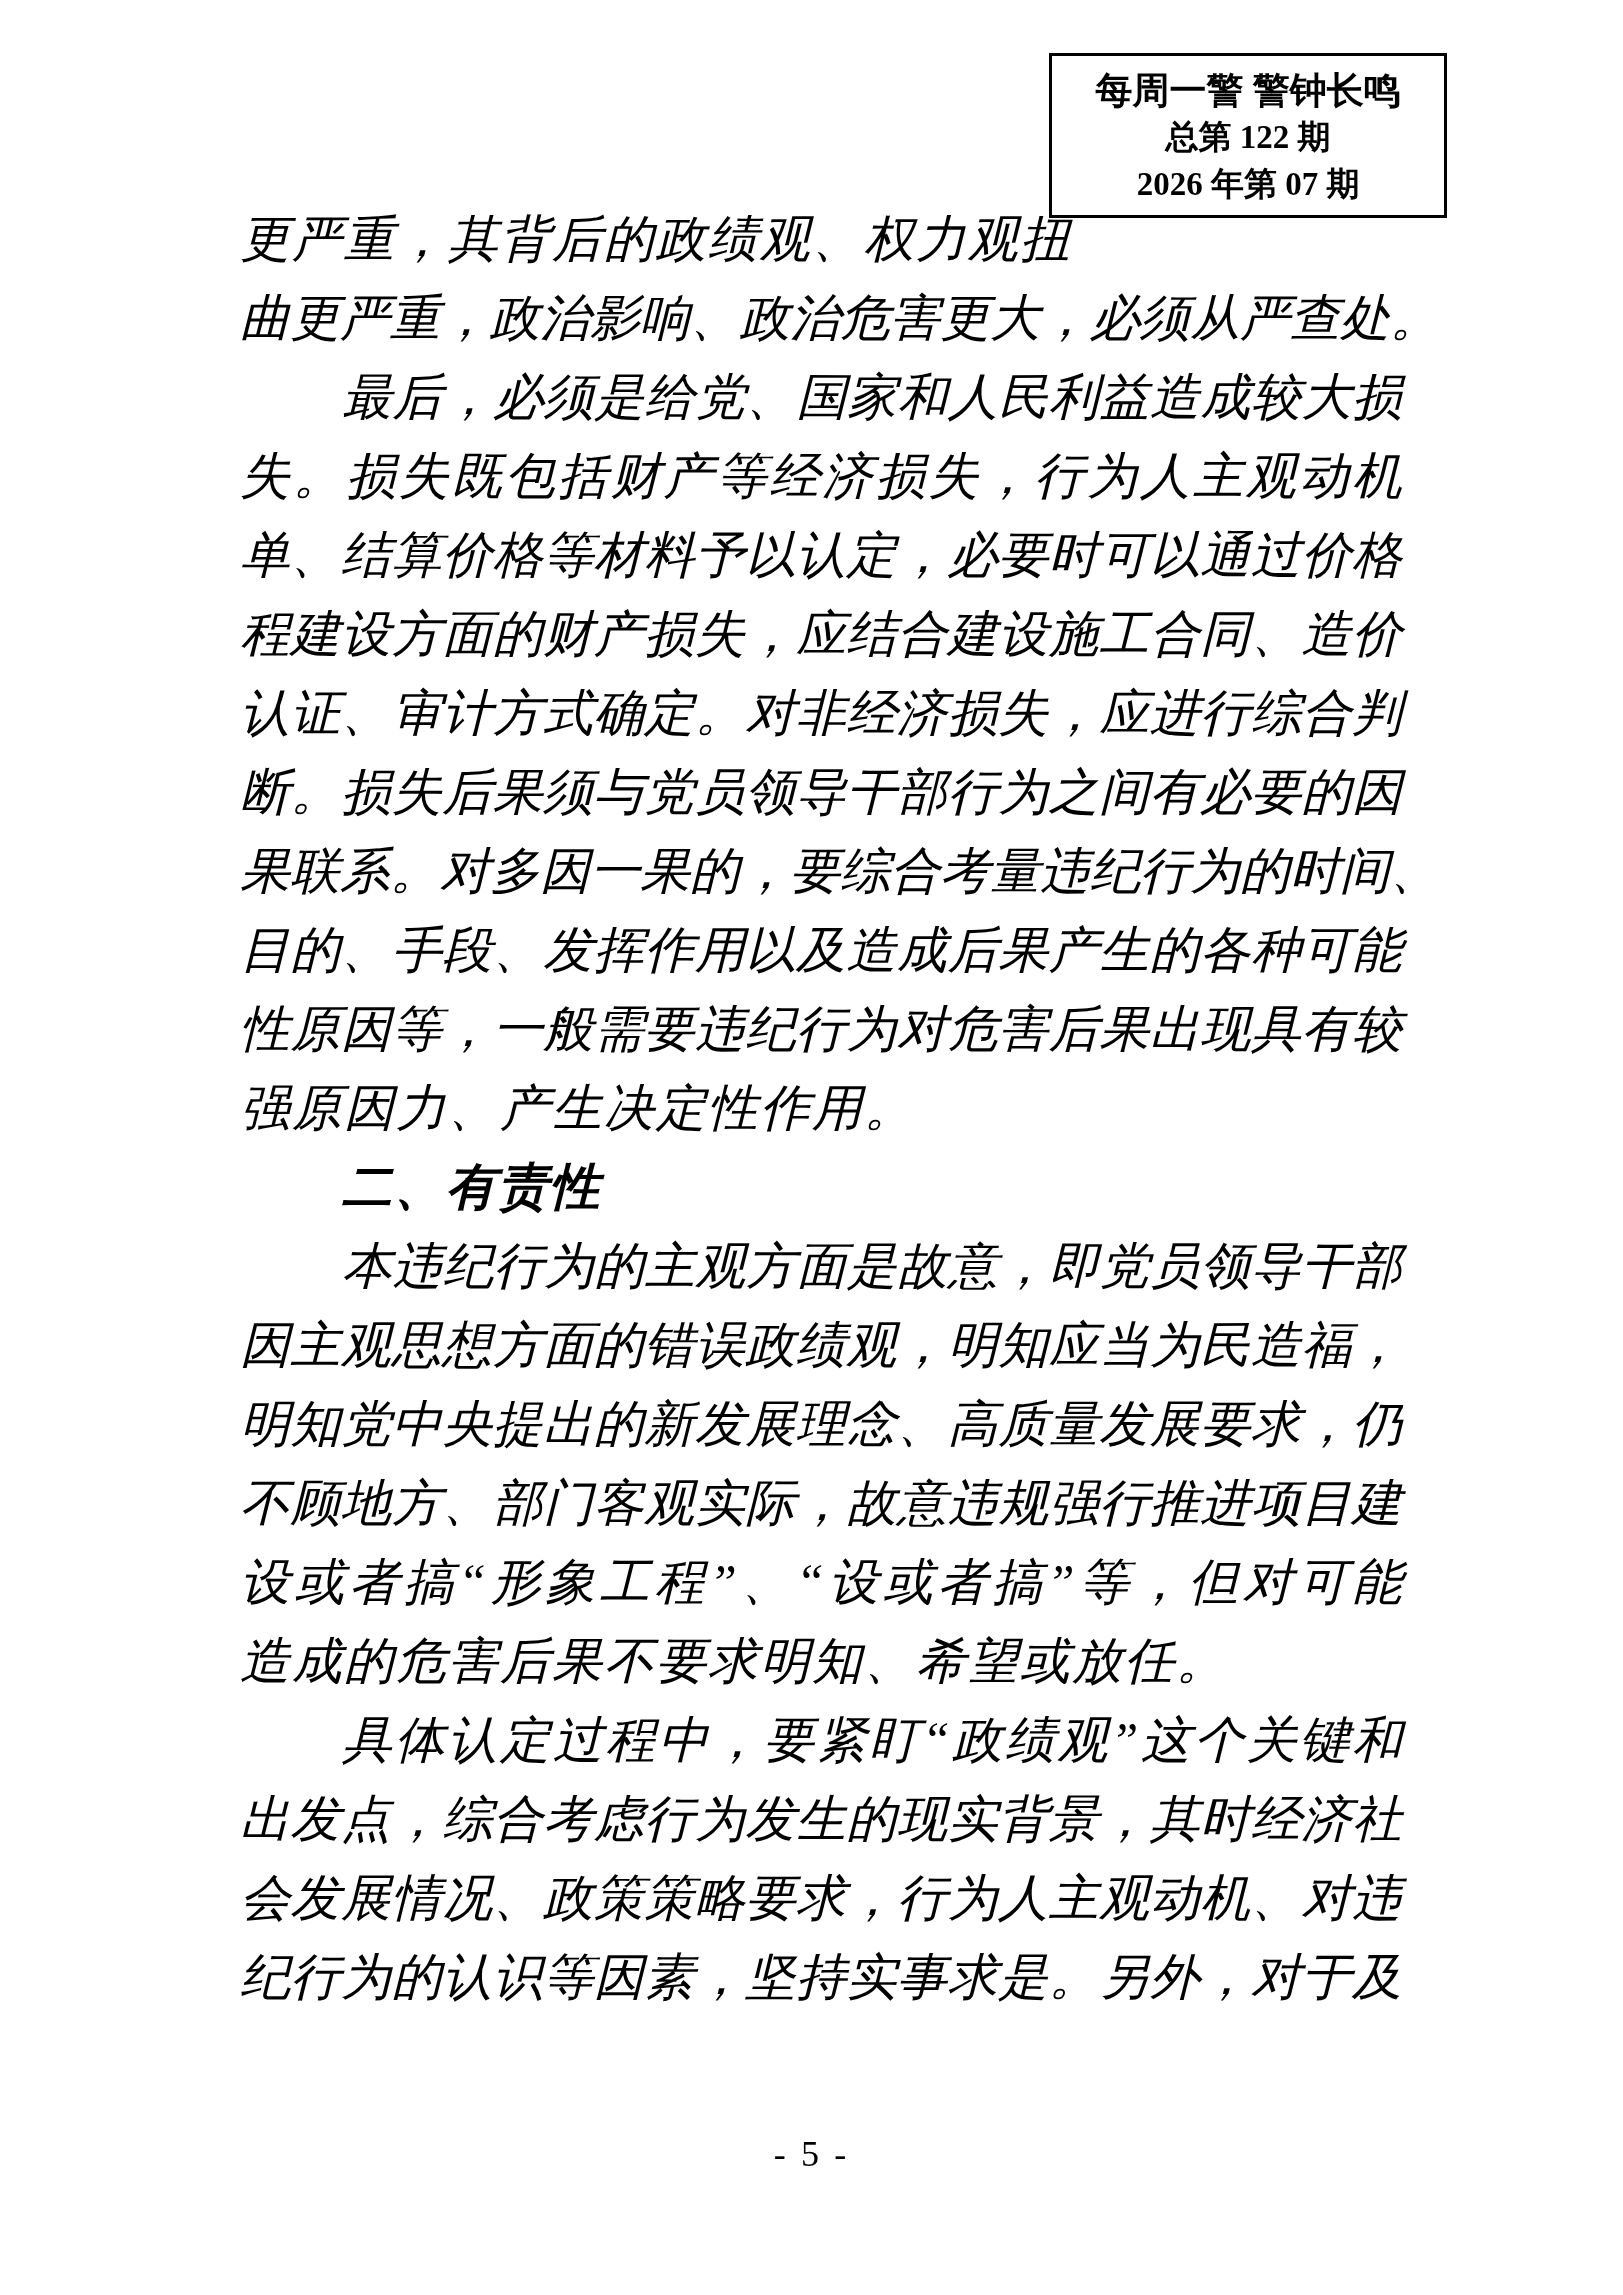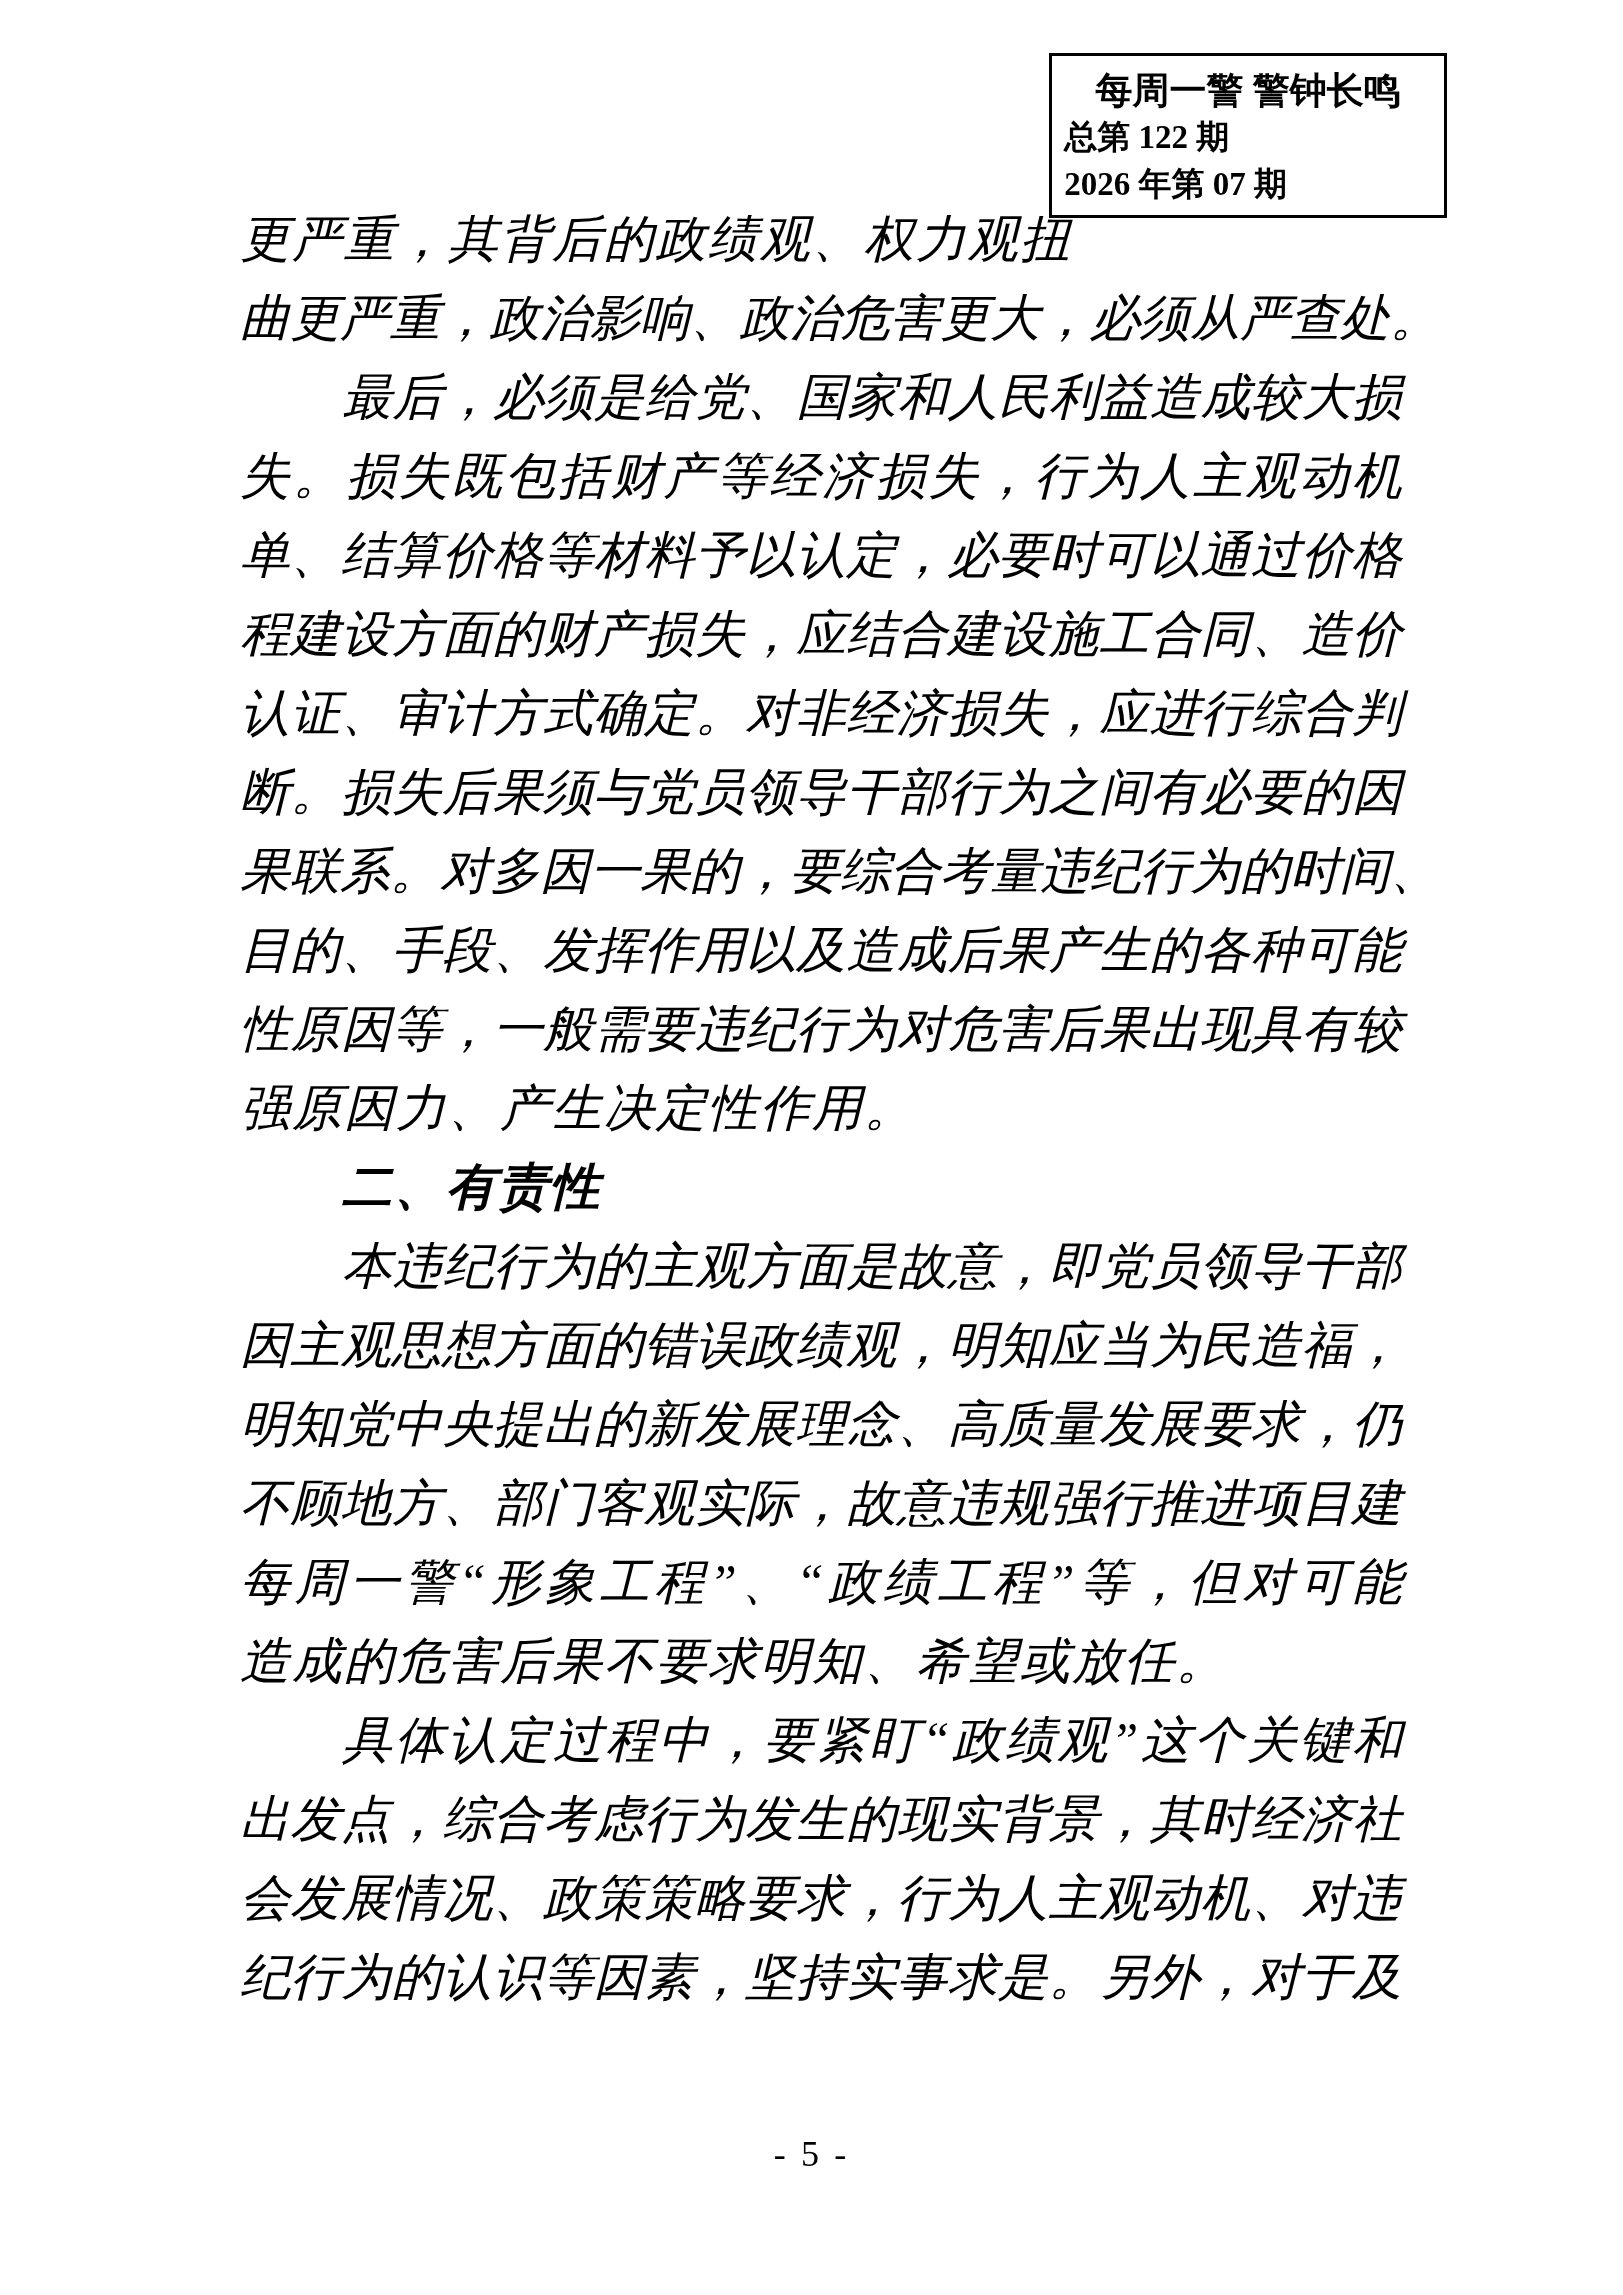--- a/index.html
+++ b/index.html
@@ -37,21 +37,21 @@
     font-size: 37px;
     line-height: 47px;
     text-align: center;
     white-space: nowrap;
   }
   .hb-issue, .hb-volume {
     font-family: "Liberation Serif", serif;
     font-weight: 700;
     font-size: 33px;
     line-height: 47px;
-    text-align: left;
+    text-align: center;
     white-space: nowrap;
   }
   
   .body-text {
     position: absolute;
     left: 240px;
     top: 200px;
     width: 1162px;
   }
   .line {
@@ -110,21 +110,21 @@
       <div class="line">断。损失后果须与党员领导干部行为之间有必要的因</div>
       <div class="line">果联系。对多因一果的，要综合考量违纪行为的时间、</div>
       <div class="line">目的、手段、发挥作用以及造成后果产生的各种可能</div>
       <div class="line">性原因等，一般需要违纪行为对危害后果出现具有较</div>
       <div class="line short">强原因力、产生决定性作用。</div>
       <div class="line indent short bold">二、有责性</div>
       <div class="line indent">本违纪行为的主观方面是故意，即党员领导干部</div>
       <div class="line">因主观思想方面的错误政绩观，明知应当为民造福，</div>
       <div class="line">明知党中央提出的新发展理念、高质量发展要求，仍</div>
       <div class="line">不顾地方、部门客观实际，故意违规强行推进项目建</div>
-      <div class="line">每周一警“形象工程”、“政绩工程”等，但对可能</div>
+      <div class="line">设或者搞“形象工程”、“设或者搞”等，但对可能</div>
       <div class="line short">造成的危害后果不要求明知、希望或放任。</div>
       <div class="line indent">具体认定过程中，要紧盯“政绩观”这个关键和</div>
       <div class="line">出发点，综合考虑行为发生的现实背景，其时经济社</div>
       <div class="line">会发展情况、政策策略要求，行为人主观动机、对违</div>
       <div class="line">纪行为的认识等因素，坚持实事求是。另外，对于及</div>
     </div>
 
   <div class="page-number">- 5 -</div>
 
 </div>

